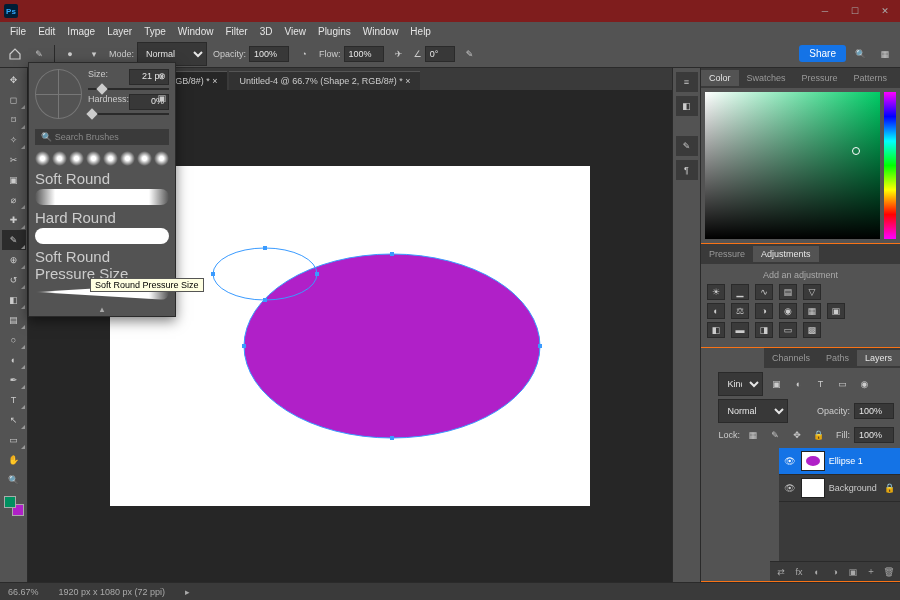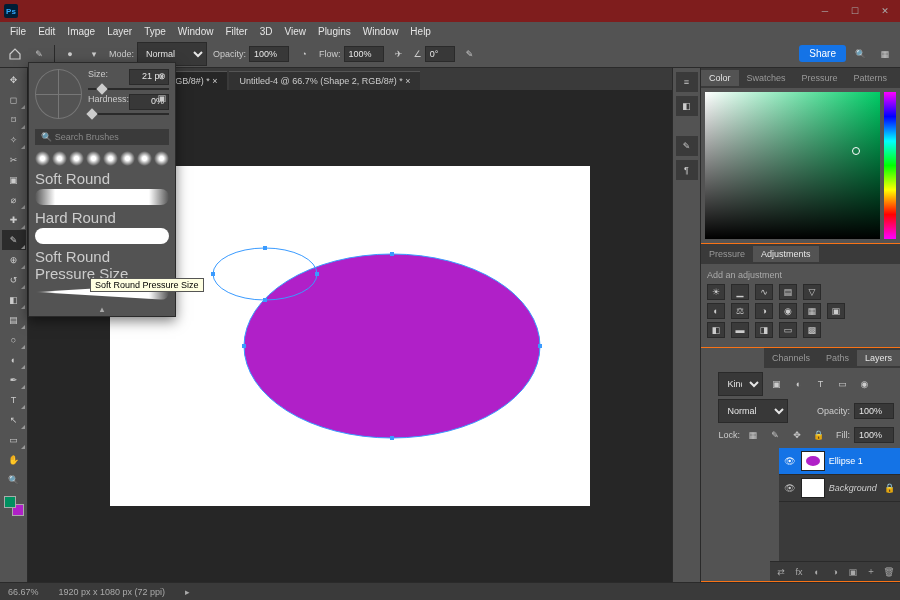--- a/index.html
+++ b/index.html
@@ -32,21 +32,21 @@
 .panel { border-bottom: 1px solid #f97316; }
 .panel-tabs { display: flex; background: #3a3a3a; height: 20px; align-items: center; }
 .panel-tab { padding: 3px 8px; color: #999; font-size: 9px; }
 .panel-tab.active { color: #e6e6e6; background: #535353; }
 .color-picker { height: 155px; display: flex; padding: 4px; gap: 4px; position: relative; }
 .color-field { flex: 1; background: linear-gradient(to bottom, transparent, #000), linear-gradient(to right, #fff, #00cc66); position: relative; }
 .color-ring { position: absolute; width: 8px; height: 8px; border: 1px solid #fff; border-radius: 50%; right: 20px; top: 55px; }
 .hue-strip { width: 12px; background: linear-gradient(to bottom, #f0f, #00f, #0ff, #0f0, #ff0, #f00, #f0f); position: relative; }
 .swatches-mini { position: absolute; left: 4px; top: 4px; display: flex; flex-direction: column; gap: 1px; }
 .swatch-mini { width: 12px; height: 12px; border: 1px solid #222; }
-.adjust-panel { padding: 6px; }
+.adjust-panel { padding: 6px; text-align: center; }
 .adjust-row { display: flex; gap: 6px; margin: 3px 0; }
 .adj-icon { width: 18px; height: 16px; background: #3a3a3a; border: 1px solid #2a2a2a; display: flex; align-items: center; justify-content: center; font-size: 9px; color: #ccc; }
 .layers-panel { flex: 1; display: flex; flex-direction: column; align-items: flex-end; }
 .layers-controls { padding: 4px 6px; display: flex; flex-direction: column; gap: 3px; }
 .layers-row { display: flex; align-items: center; gap: 4px; }
 .layers-list { flex: 1; background: #3a3a3a; }
 .layer-item { display: flex; align-items: center; padding: 3px 4px; gap: 4px; border-bottom: 1px solid #2a2a2a; }
 .layer-item.active { background: #1473e6; color: #fff; }
 .layer-thumb { width: 24px; height: 20px; background: #fff; border: 1px solid #222; display: flex; align-items: center; justify-content: center; }
 .eye-icon { width: 14px; text-align: center; }
@@ -296,21 +296,21 @@
           <div class="layer-thumb">
               <svg width="20" height="14">
                 <ellipse cx="10" cy="7" rx="7" ry="5" fill="#b020c8"></ellipse>
               </svg>
             </div>
           <span>Ellipse 1</span>
         </div>
         <div class="layer-item">
           <span class="eye-icon">👁</span>
           <div class="layer-thumb"></div>
-          <span style="font-style:italic">Background</span>
+          <span style="">Background</span>
           <span style="flex:1"></span>
           <span>🔒</span>
         </div>
       </div>
       <div class="layers-footer">
         <span class="foot-icon">⇄</span>
         <span class="foot-icon">fx</span>
         <span class="foot-icon">◐</span>
         <span class="foot-icon">◑</span>
         <span class="foot-icon">▣</span>

